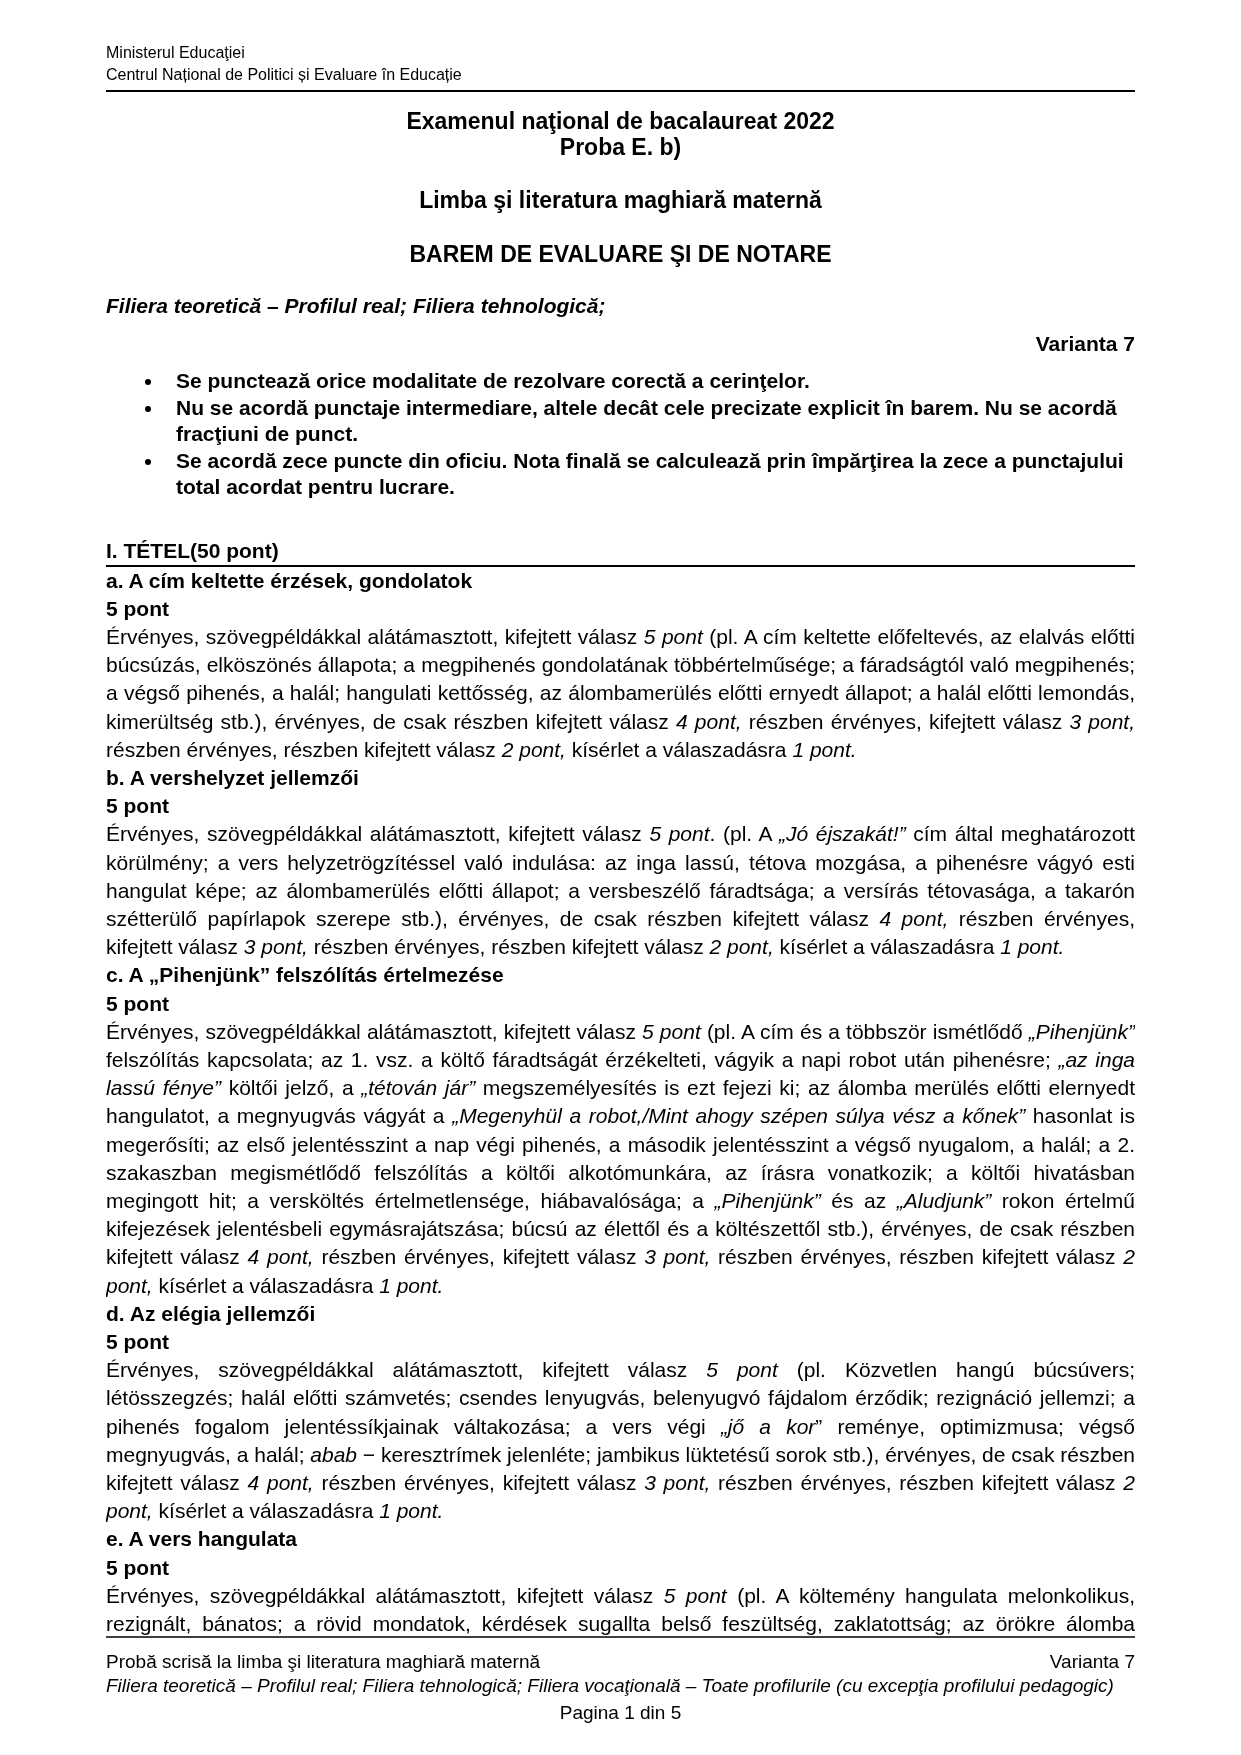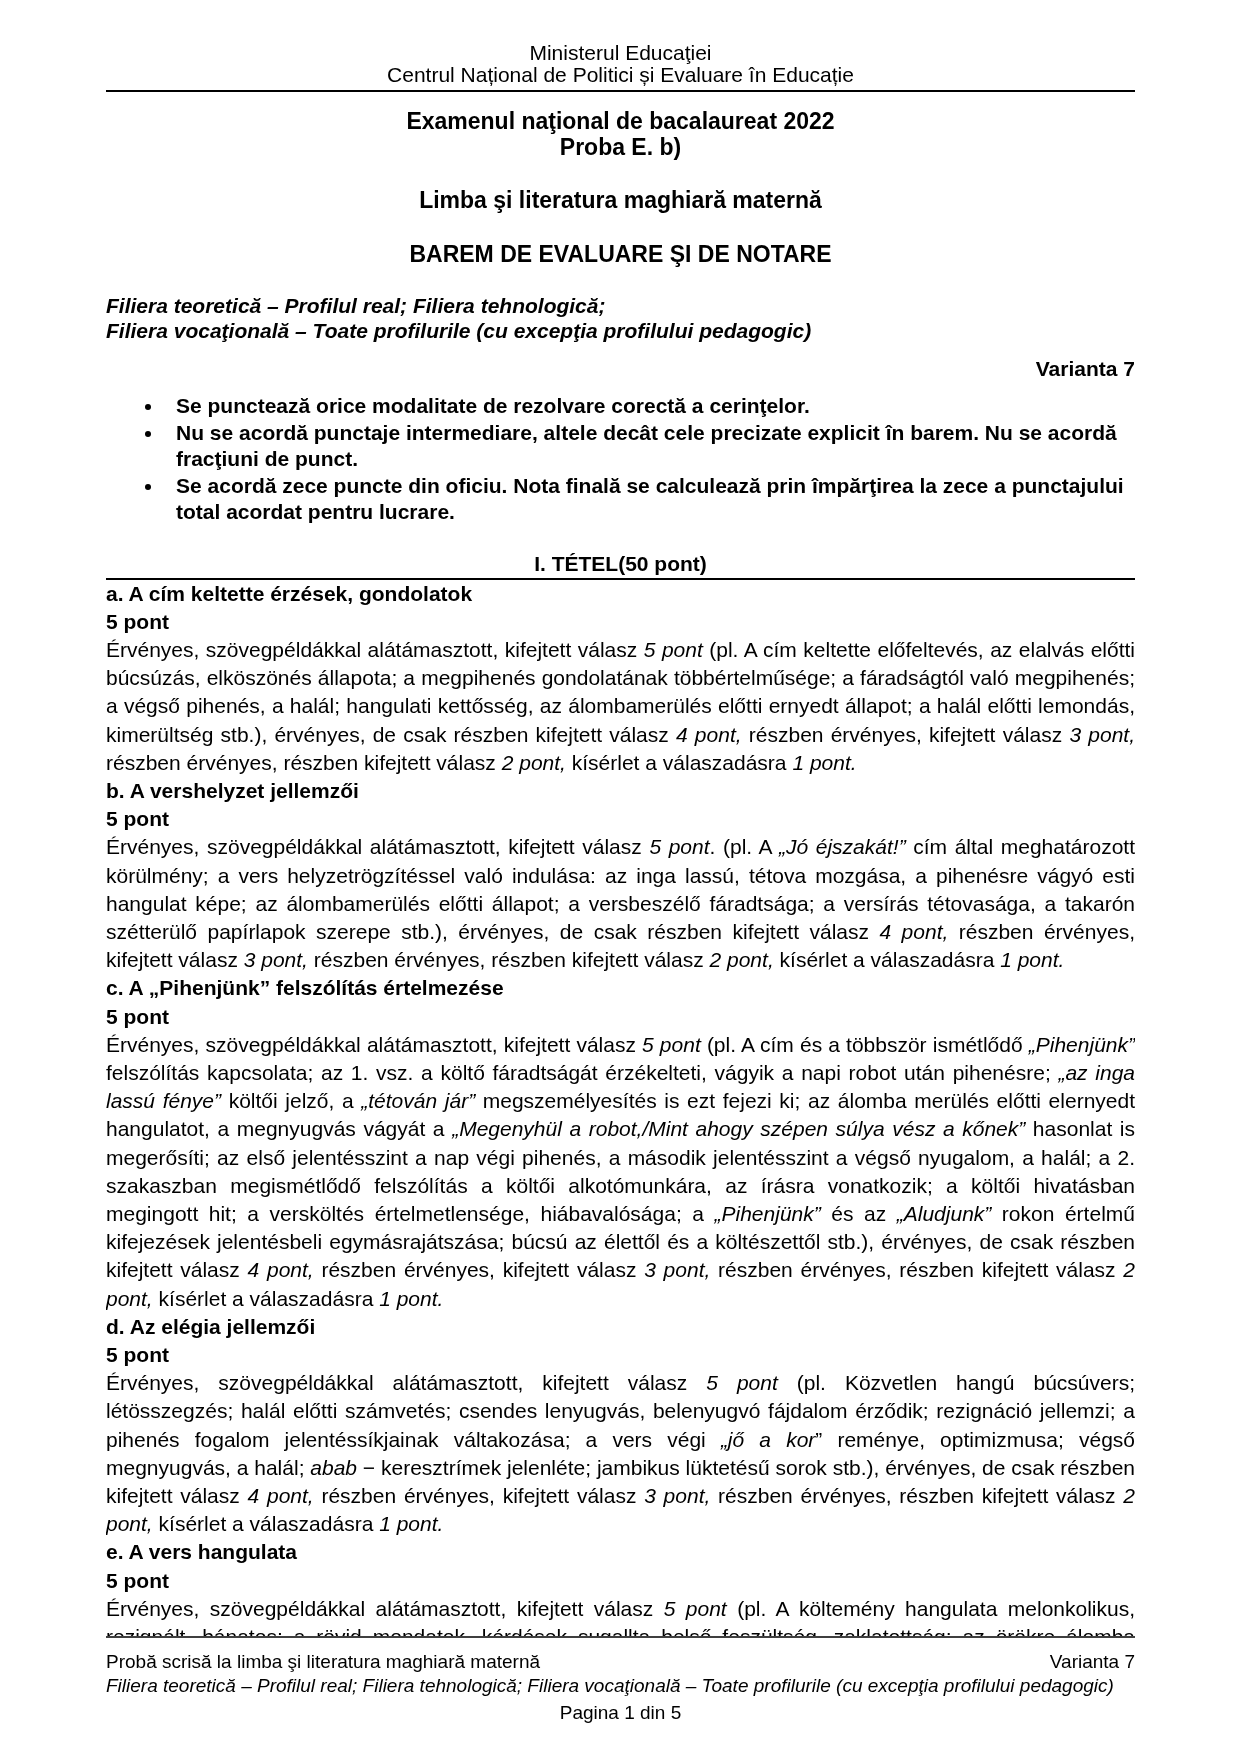--- a/index.html
+++ b/index.html
@@ -7,33 +7,33 @@
     position:relative;
     width:1241px;height:1755px;
     background:#ffffff;
     margin:0 auto;
     box-sizing:border-box;
     padding:42px 106px 0 106px;
     font-family:"Liberation Sans","DejaVu Sans",sans-serif;
     color:#000;
     overflow:hidden;
   }
-  .hdr{text-align:center;font-size:21px;line-height:22px;}
+  .hdr{font-size:16px;line-height:22px;}
   .hdr-rule{border-top:2px solid #000;margin-top:4px;}
   .title-block{text-align:center;font-weight:bold;font-size:23px;line-height:26px;margin-top:16px;}
   .subject-title{text-align:center;font-weight:bold;font-size:23px;margin-top:27px;}
   .barem-title{text-align:center;font-weight:bold;font-size:23px;margin-top:27px;}
   .filiera{font-weight:bold;font-style:italic;font-size:21px;line-height:25px;margin-top:25px;}
   .varianta{font-weight:bold;font-size:21px;text-align:right;margin-top:14px;}
   ul.bullets{margin:12px 0 0 0;padding-left:58px;font-weight:bold;font-size:21px;line-height:26.5px;}
   ul.bullets li{padding-left:12px;}
   .tetel-row{
-    display:flex;justify-content:center;
+    display:flex;justify-content:flex-start;
     font-weight:bold;font-size:21px;line-height:24px;
-    margin-top:26px;border-bottom:2px solid #000;padding-bottom:2px;
+    margin-top:38px;border-bottom:2px solid #000;padding-bottom:2px;
   }
   .content{max-height:1596px;overflow:hidden;}
   .sec-head{display:flex;justify-content:center;font-weight:bold;font-size:21px;line-height:28.2px;flex-direction:column;}
   .sec-body{margin:0;font-size:21px;line-height:28.2px;text-align:justify;}
   .sec-body .it{font-style:italic;}
   .sec-body.cut{text-align-last:justify;}
   .footer{
     position:absolute;left:106px;right:106px;top:1636px;bottom:0;
     background:#fff;font-size:19px;line-height:24px;
   }
@@ -55,21 +55,20 @@
 
   <div class="title-block">
     <div>Examenul naţional de bacalaureat 2022</div>
     <div>Proba E. b)</div>
   </div>
   <div class="subject-title">Limba şi literatura maghiară maternă</div>
   <div class="barem-title">BAREM DE EVALUARE ŞI DE NOTARE</div>
 
   <div class="filiera">
     <div>Filiera teoretică – Profilul real; Filiera tehnologică;</div>
-    <div>Filiera vocaţională – Toate profilurile (cu excepţia profilului pedagogic)</div>
   </div>
 
   <div class="varianta">Varianta 7</div>
 
   <ul class="bullets">
     <li>Se punctează orice modalitate de rezolvare corectă a cerinţelor.</li>
     <li>Nu se acordă punctaje intermediare, altele decât cele precizate explicit în barem. Nu se acordă fracţiuni de punct.</li>
     <li>Se acordă zece puncte din oficiu. Nota finală se calculează prin împărţirea la zece a punctajului total acordat pentru lucrare.</li>
   </ul>
 

